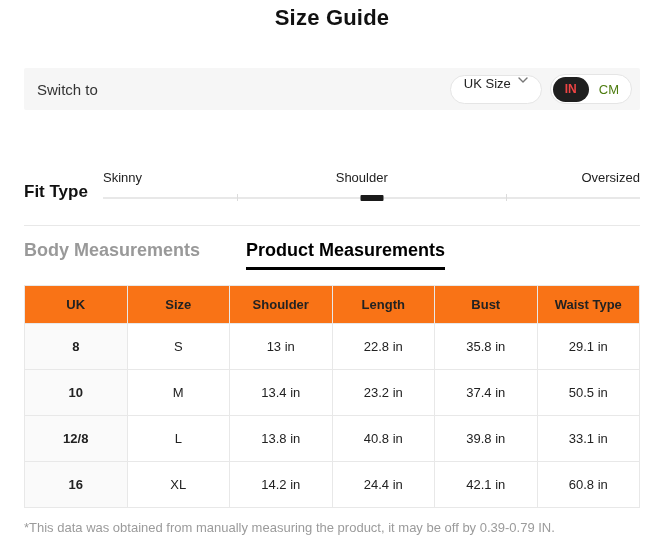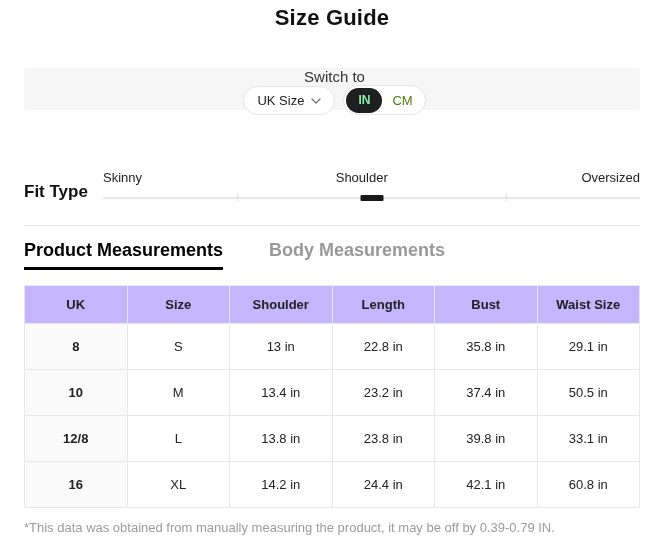--- a/index.html
+++ b/index.html
@@ -22,53 +22,52 @@
 
   .switch-bar {
     margin-top: 37px;
     height: 42px;
     background: #f6f6f6;
     border-radius: 2px;
     display: flex;
     align-items: center;
     justify-content: space-between;
     padding: 0 8px 0 13px;
-    flex-direction: column;
   }
   .switch-label { font-size: 15px; color: #333; }
   .switch-controls { display: flex; align-items: center; gap: 8px; }
 
   .size-dropdown {
     background: #fff;
     border: 1px solid #e5e5e5;
     border-radius: 15px;
     height: 29px;
     display: flex;
-    align-items: center;
+    align-items: flex-start;
     gap: 7px;
     padding: 0 13px;
     font-size: 13px;
     color: #222;
     cursor: pointer;
   }
   .chevron { display: flex; align-items: center; margin-top: 1px; }
 
   .unit-toggle {
     background: #fff;
     border: 1px solid #e5e5e5;
     border-radius: 16px;
     height: 30px;
     display: flex;
     align-items: center;
     padding: 2px;
   }
   .unit-option { cursor: pointer; }
   .unit-option.selected {
     background: #1f1f1f;
-    color: #86efac;
+    color: #ef4444;
     border-radius: 13px;
     height: 25px;
     padding: 0 12px;
     display: flex;
     align-items: center;
     font-size: 12px;
     font-weight: bold;
   }
   .unit-option.unselected {
     padding: 0 10px;
@@ -143,21 +142,21 @@
     margin-top: 15px;
     table-layout: fixed;
   }
   .size-table th, .size-table td {
     border: 1px solid #e8e8e8;
     text-align: center;
     font-size: 13px;
     vertical-align: middle;
   }
   .size-table th {
-    background: #c4b5fd;
+    background: #f97316;
     height: 38px;
     font-weight: bold;
     color: #222;
   }
   .size-table td { height: 46px; color: #222; }
   .size-table td.col-first { font-weight: bold; background: #fafafa; }
 
   .footnote { margin-top: 12px; font-size: 13px; color: #9b9b9b; }
   .bottom-divider { height: 1px; background: #e8e8e8; margin-top: 13px; }
 </style>
@@ -199,33 +198,33 @@
         <div class="track-tick tick-25"></div>
         <div class="track-tick tick-75"></div>
         <div class="track-marker"></div>
       </div>
     </div>
   </div>
 
   <div class="divider"></div>
 
   <div class="tabs">
+    <div class="tab inactive">Body Measurements</div>
     <div class="tab active">Product Measurements</div>
-    <div class="tab inactive">Body Measurements</div>
   </div>
 
   <table class="size-table">
     <thead>
       <tr>
         <th>UK</th>
         <th>Size</th>
         <th>Shoulder</th>
         <th>Length</th>
         <th>Bust</th>
-        <th>Waist Size</th>
+        <th>Waist Type</th>
       </tr>
     </thead>
     <tbody>
       <tr>
         <td class="col-first">8</td>
         <td>S</td>
         <td>13 in</td>
         <td>22.8 in</td>
         <td>35.8 in</td>
         <td>29.1 in</td>
@@ -235,21 +234,21 @@
         <td>M</td>
         <td>13.4 in</td>
         <td>23.2 in</td>
         <td>37.4 in</td>
         <td>50.5 in</td>
       </tr>
       <tr>
         <td class="col-first">12/8</td>
         <td>L</td>
         <td>13.8 in</td>
-        <td>23.8 in</td>
+        <td>40.8 in</td>
         <td>39.8 in</td>
         <td>33.1 in</td>
       </tr>
       <tr>
         <td class="col-first">16</td>
         <td>XL</td>
         <td>14.2 in</td>
         <td>24.4 in</td>
         <td>42.1 in</td>
         <td>60.8 in</td>

